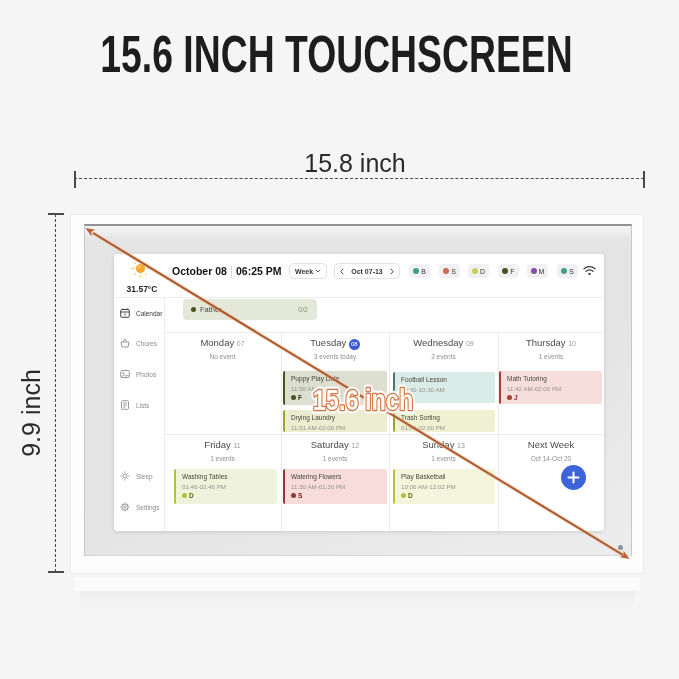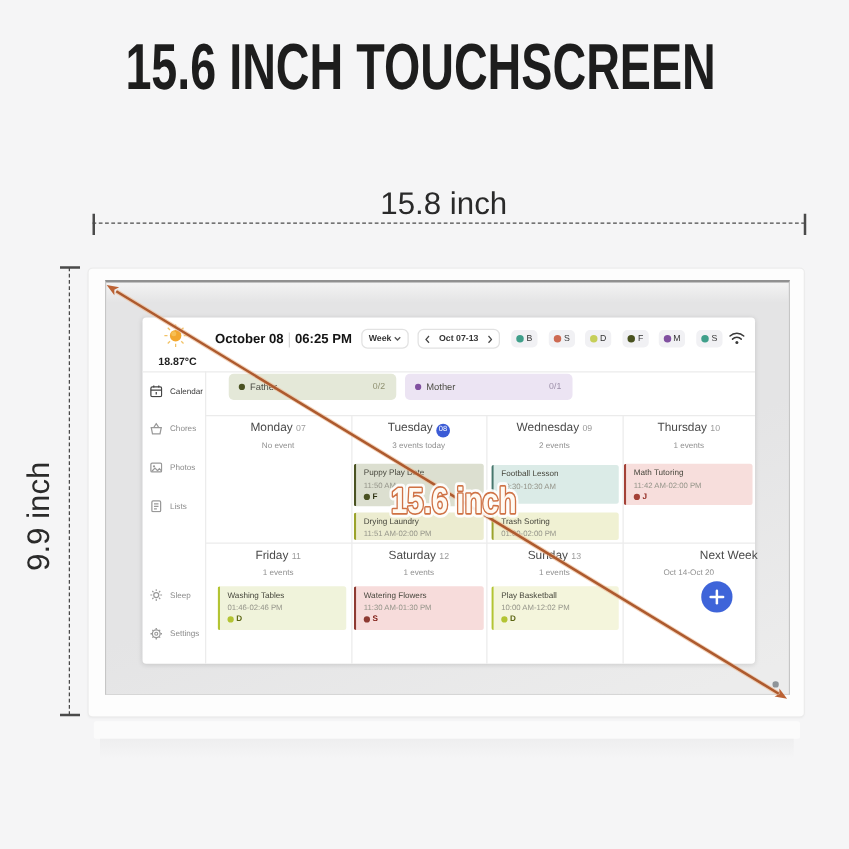--- a/index.html
+++ b/index.html
@@ -70,21 +70,21 @@
         <line x1="0.5" y1="9.5" x2="3" y2="9.5"></line>
         <line x1="16" y1="9.5" x2="18.5" y2="9.5"></line>
         <line x1="3.2" y1="3.2" x2="5" y2="5"></line>
         <line x1="14" y1="14" x2="15.8" y2="15.8"></line>
         <line x1="3.2" y1="15.8" x2="5" y2="14"></line>
         <line x1="14" y1="5" x2="15.8" y2="3.2"></line>
       </g>
       <circle cx="9.5" cy="9.5" r="4.6" fill="#f3a72e"></circle>
       <circle cx="8" cy="8" r="2" fill="#f7c65d" opacity="0.8"></circle>
     </svg>
-    <div class="abs" style="left:2px;top:29.5px;width:52px;text-align:center;font-size:8.5px;font-weight:bold;color:#1f1f1f;">18.87°C</div>
+    <div class="abs" style="left:2px;top:29.5px;width:52px;text-align:center;font-size:8.5px;font-weight:bold;color:#1f1f1f;">31.57°C</div>
     <div class="abs" style="left:58px;top:11px;font-size:10.5px;font-weight:bold;color:#141414;">October 08</div>
     <div class="abs" style="left:117px;top:12px;width:1px;height:12px;background:#d9d9d9;"></div>
     <div class="abs" style="left:122px;top:11px;font-size:10.5px;font-weight:bold;color:#141414;">06:25 PM</div>
     <div class="abs" style="left:175px;top:9px;width:38px;height:16px;border:1px solid #e2e2e2;border-radius:5px;box-sizing:border-box;display:flex;align-items:center;justify-content:center;font-size:7px;font-weight:bold;color:#333;">Week&nbsp;<svg width="6" height="4" viewBox="0 0 6 4">
         <path d="M0.8 0.8 L3 3 L5.2 0.8" fill="none" stroke="#555" stroke-width="1"></path>
       </svg></div>
     <div class="abs" style="left:220px;top:9px;width:66px;height:16px;border:1px solid #e2e2e2;border-radius:5px;box-sizing:border-box;display:flex;align-items:center;justify-content:space-between;font-size:7px;font-weight:bold;color:#333;padding:0 5px;">
       <svg width="4" height="7" viewBox="0 0 4 7">
         <path d="M3.2 0.8 L0.8 3.5 L3.2 6.2" fill="none" stroke="#444" stroke-width="1"></path>
       </svg>
@@ -102,21 +102,20 @@
     <svg class="abs" style="left:469px;top:11px;" width="13" height="11" viewBox="0 0 13 11">
       <path d="M1 3.8 A8 8 0 0 1 12 3.8" fill="none" stroke="#3a3a3a" stroke-width="1.2" stroke-linecap="round"></path>
       <path d="M3 6.3 A5 5 0 0 1 10 6.3" fill="none" stroke="#3a3a3a" stroke-width="1.2" stroke-linecap="round"></path>
       <circle cx="6.5" cy="8.9" r="1.2" fill="#3a3a3a"></circle>
     </svg>
 
     <div class="hdrline abs"></div>
     <div class="sideline abs"></div>
 
     <div class="abs pill" style="left:69px;top:45px;width:134px;background:#e4e8d8;"><span class="d" style="background:#4a5222;"></span>Father<span class="r" style="color:#8f9070;">0/2</span></div>
-    <div class="abs pill" style="left:210px;top:45px;width:134px;background:#ece4f3;"><span class="d" style="background:#8150a0;"></span>Mother<span class="r" style="color:#9c8fa8;">0/1</span></div>
 
     <div class="abs rowline" style="left:50px;top:78px;width:440px;"></div>
     <div class="abs rowline" style="left:50px;top:180px;width:440px;"></div>
     <div class="abs colline" style="left:167px;top:78px;height:199px;"></div>
     <div class="abs colline" style="left:275px;top:78px;height:199px;"></div>
     <div class="abs colline" style="left:384px;top:78px;height:199px;"></div>
 
     <div class="abs daytitle" style="left:50px;top:83px;width:117px;">Monday <span class="daynum">07</span></div>
     <div class="abs dayev" style="left:50px;top:99px;width:117px;">No event</div>
     <div class="abs daytitle" style="left:167px;top:83px;width:108px;">Tuesday <span style="display:inline-block;width:11px;height:11px;line-height:11px;border-radius:50%;background:#3b5bd6;color:#fff;font-size:6px;vertical-align:0.5px;">08</span></div>
@@ -148,21 +147,21 @@
       <div class="t">Trash Sorting</div>
       <div class="tm">01:00-02:00 PM</div>
     </div>
 
     <div class="abs daytitle" style="left:50px;top:185px;width:117px;">Friday <span class="daynum">11</span></div>
     <div class="abs dayev" style="left:50px;top:201px;width:117px;">1 events</div>
     <div class="abs daytitle" style="left:167px;top:185px;width:108px;">Saturday <span class="daynum">12</span></div>
     <div class="abs dayev" style="left:167px;top:201px;width:108px;">1 events</div>
     <div class="abs daytitle" style="left:275px;top:185px;width:109px;">Sunday <span class="daynum">13</span></div>
     <div class="abs dayev" style="left:275px;top:201px;width:109px;">1 events</div>
-    <div class="abs daytitle" style="left:384px;top:185px;width:106px;margin-left:32px;">Next Week</div>
+    <div class="abs daytitle" style="left:384px;top:185px;width:106px;">Next Week</div>
     <div class="abs dayev" style="left:384px;top:201px;width:106px;">Oct 14-Oct 20</div>
 
     <div class="abs ev" style="left:60px;top:215px;width:103px;height:35px;background:#f0f3db;border-left:2px solid #b3c433;">
       <div class="t">Washing Tables</div>
       <div class="tm">01:46-02:46 PM</div>
       <div class="p" style="color:#5c6613;"><span class="d" style="background:#b3c433;"></span>D</div>
     </div>
     <div class="abs ev" style="left:169px;top:215px;width:104px;height:35px;background:#f7dcdb;border-left:2px solid #8e3a32;">
       <div class="t">Watering Flowers</div>
       <div class="tm">11:30 AM-01:30 PM</div>

